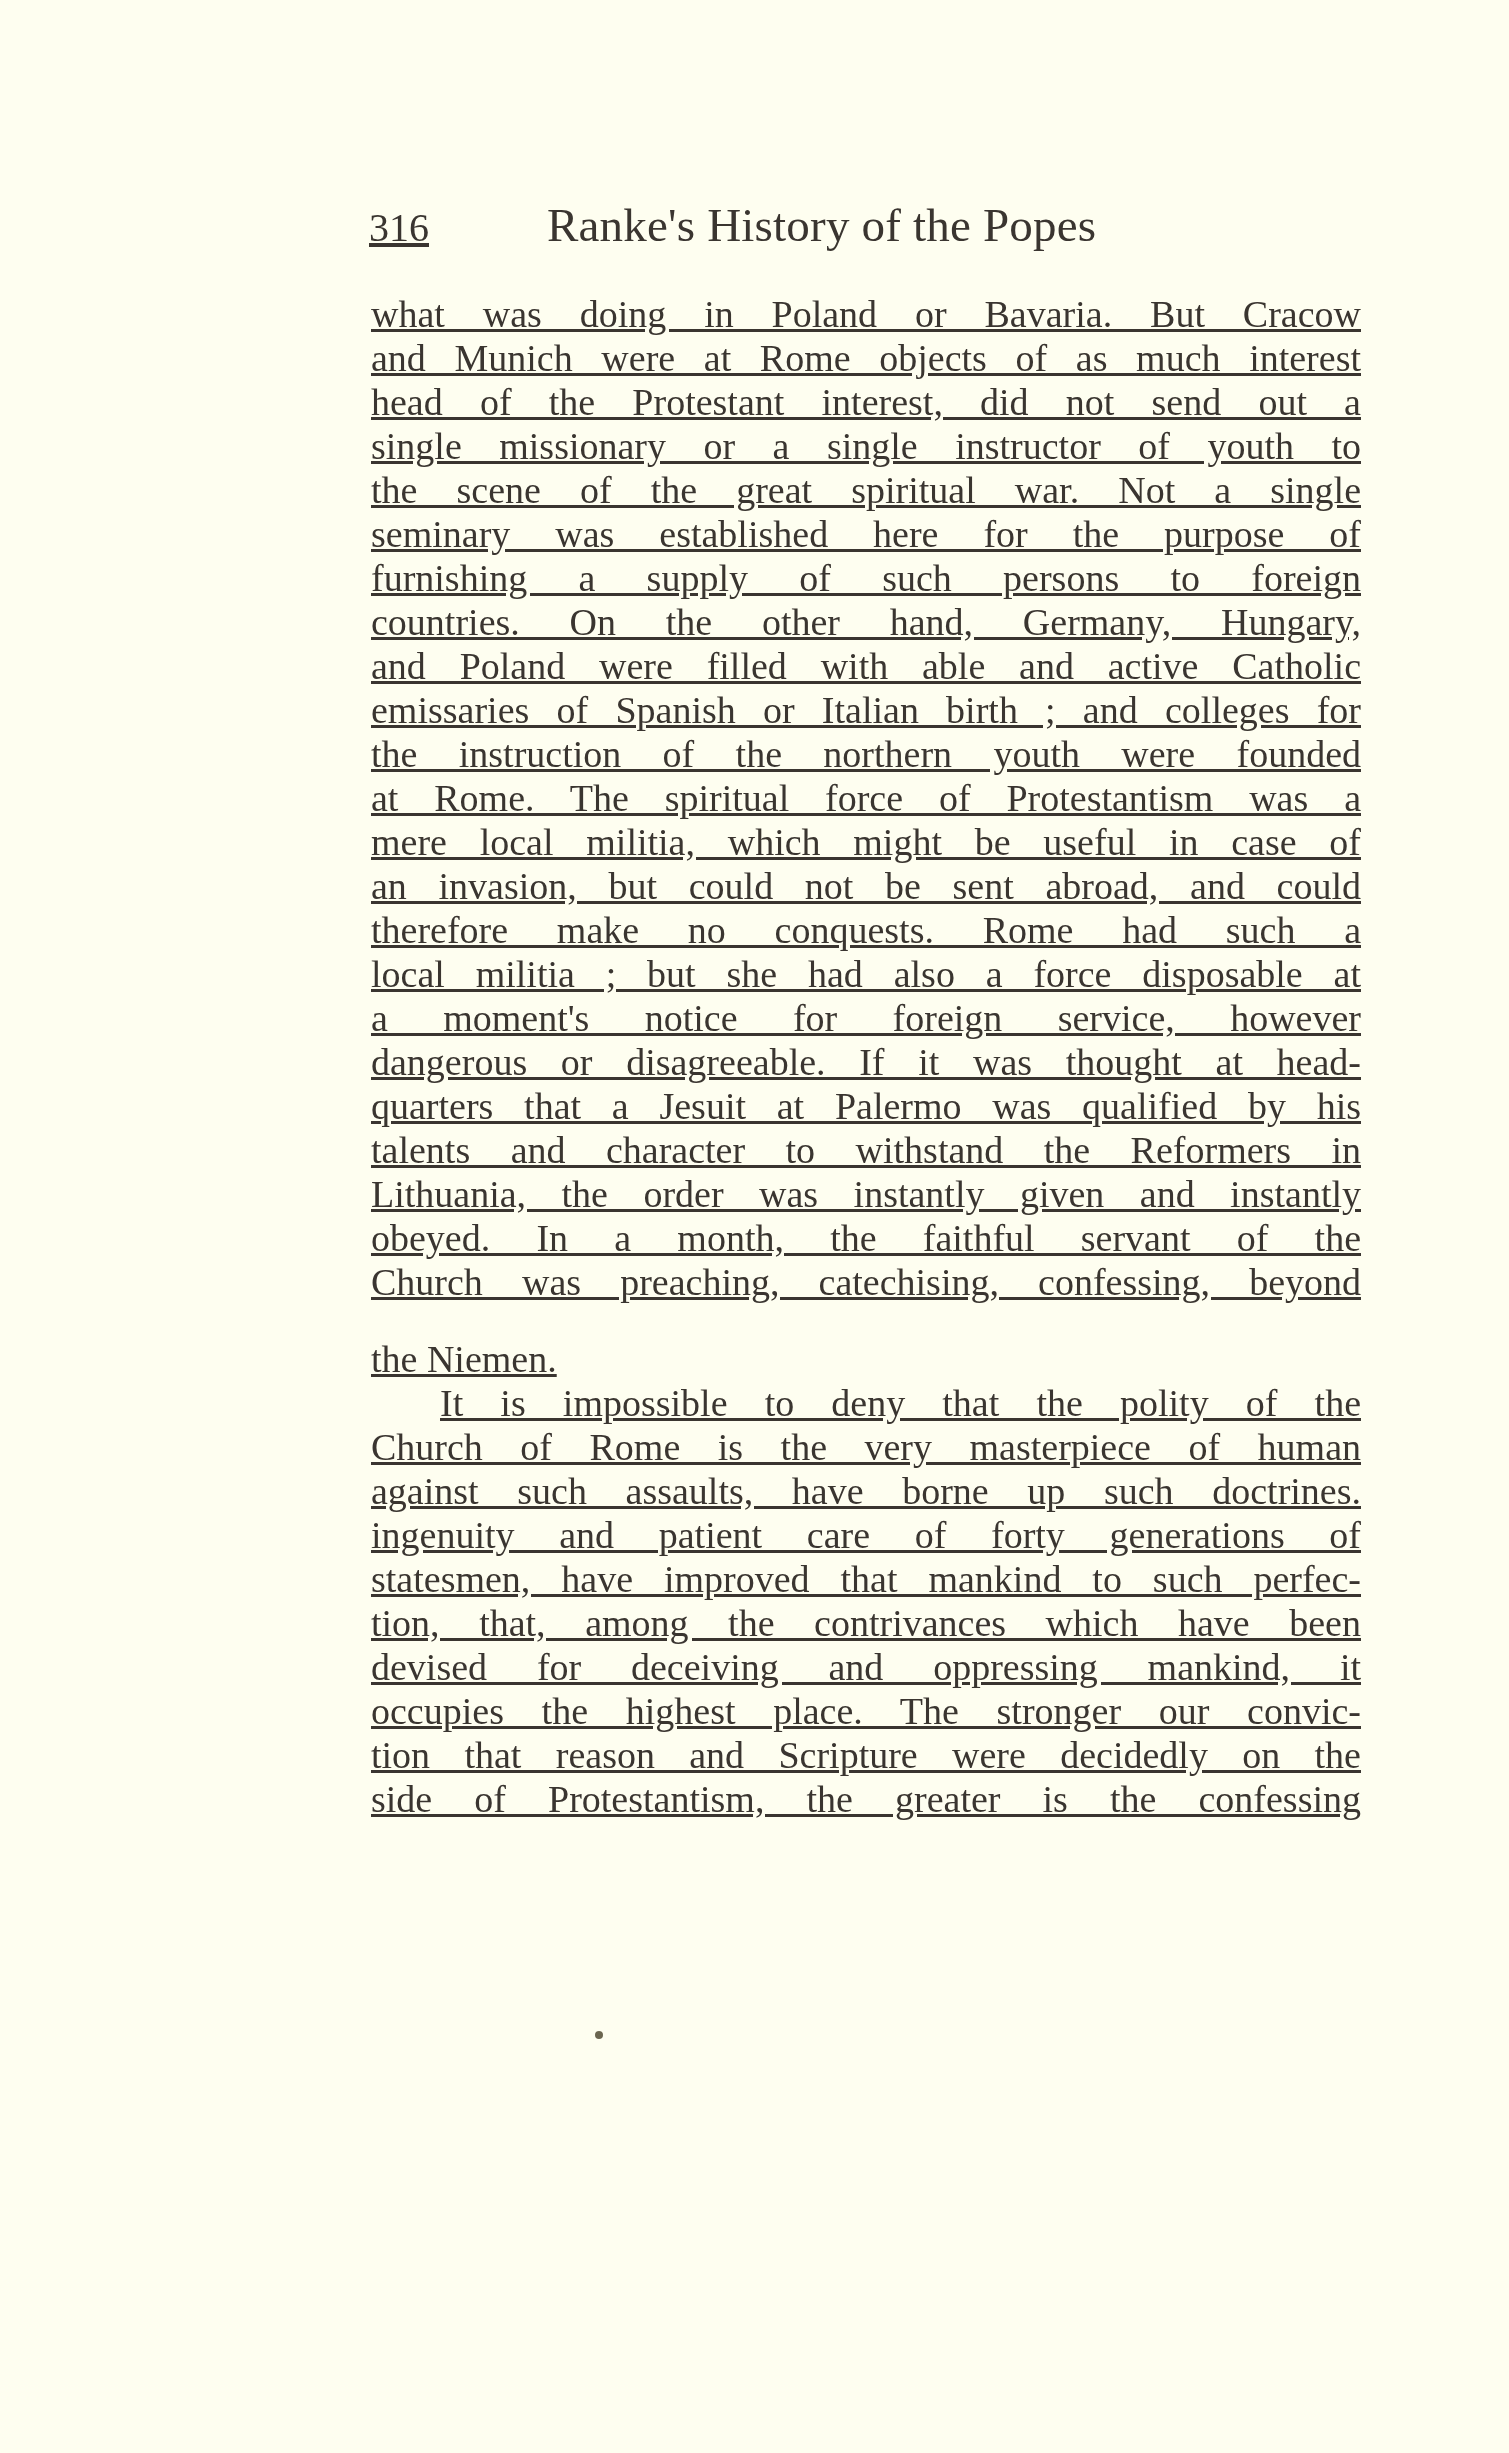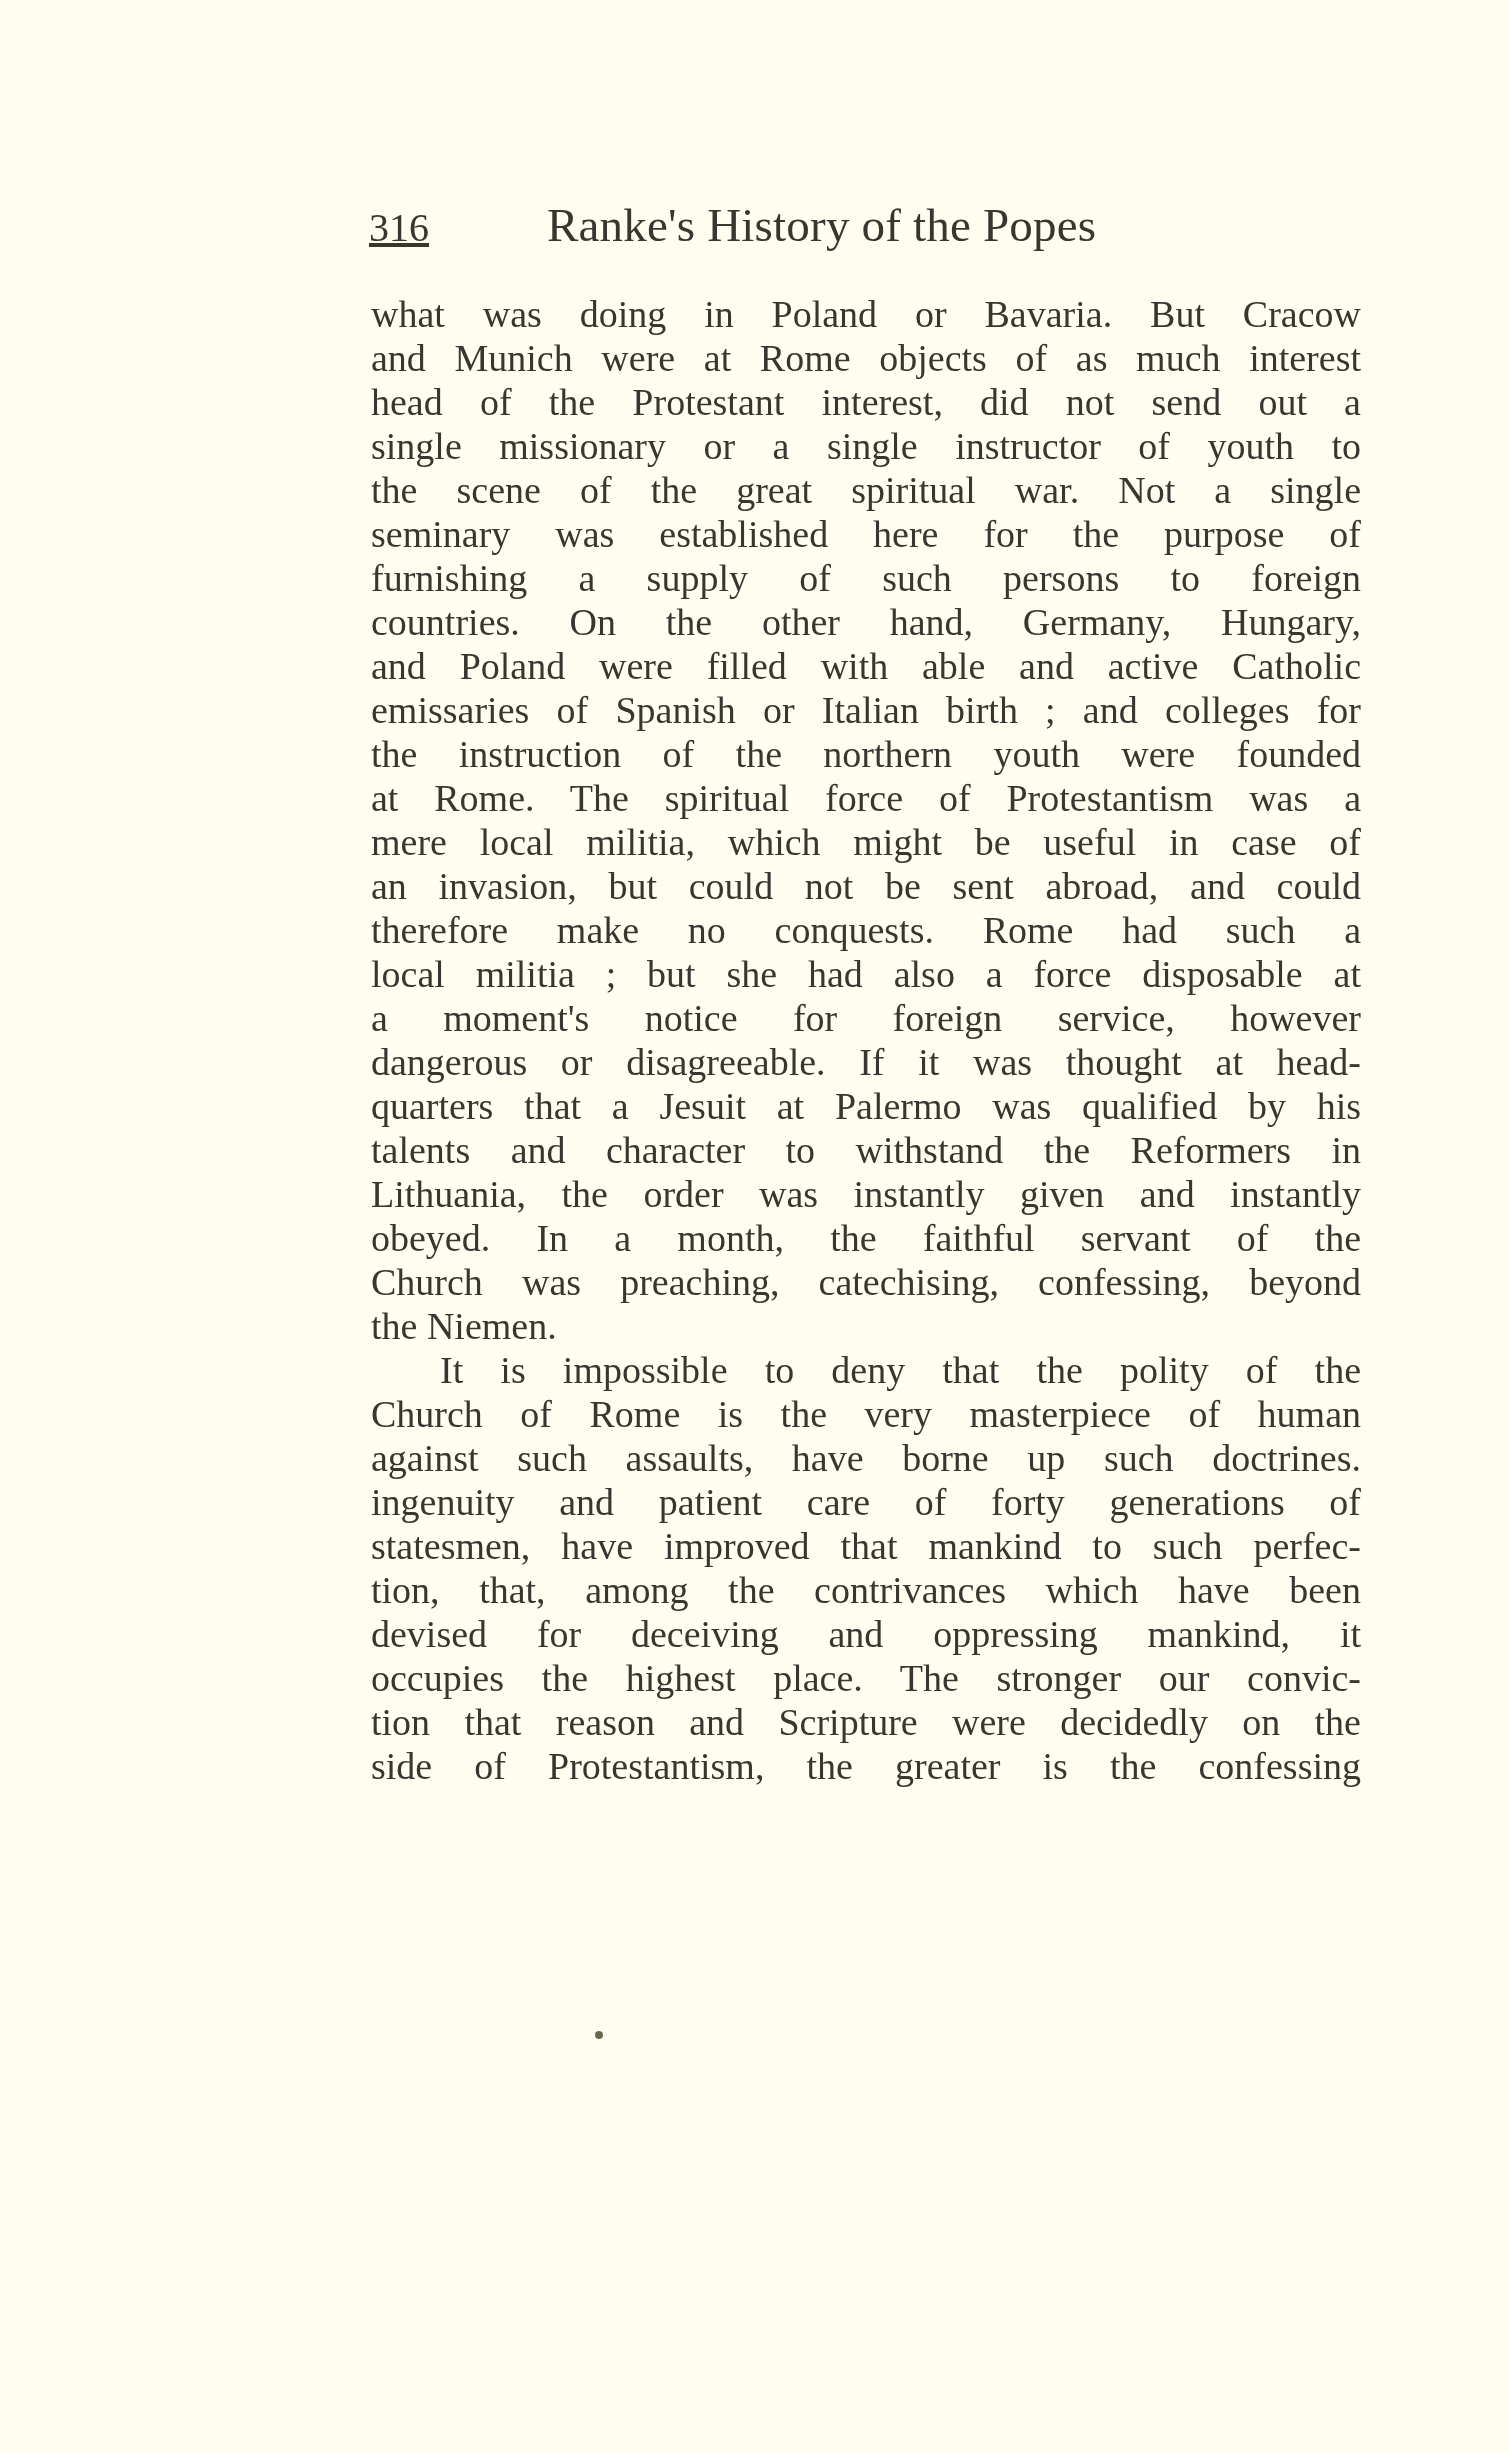--- a/index.html
+++ b/index.html
@@ -36,32 +36,34 @@
   .running-head .book-title {
     display: inline-block;
     letter-spacing: 0.2px;
     margin-left: 20px;
   }
   .body-text {
     position: absolute;
     left: 371px;
     top: 292px;
     width: 990px;
+    text-decoration: underline;
   }
   .line {
     display: block;
     height: 44px;
     line-height: 44px;
     font-size: 38px;
     text-align: justify;
     text-align-last: justify;
     white-space: nowrap;
   }
   .line.last-of-para {
     text-align-last: left;
+    margin-top: 33px;
   }
   .line.indent {
     padding-left: 69px;
   }
   .stray-mark {
     position: absolute;
     left: 595px;
     top: 2031px;
     width: 8px;
     height: 8px;

